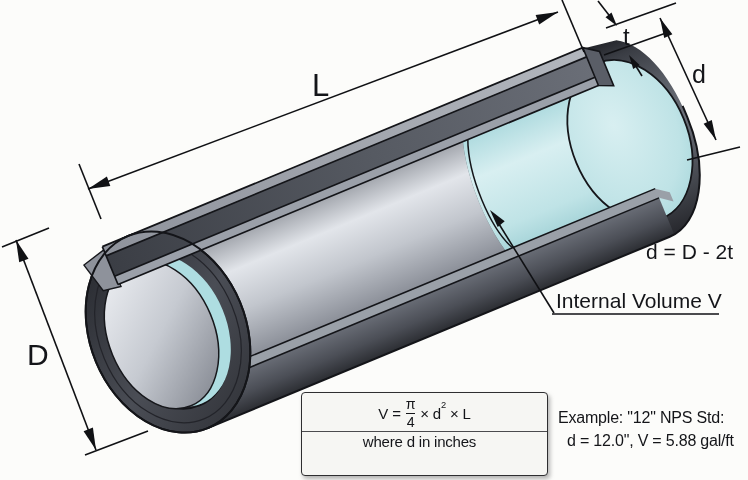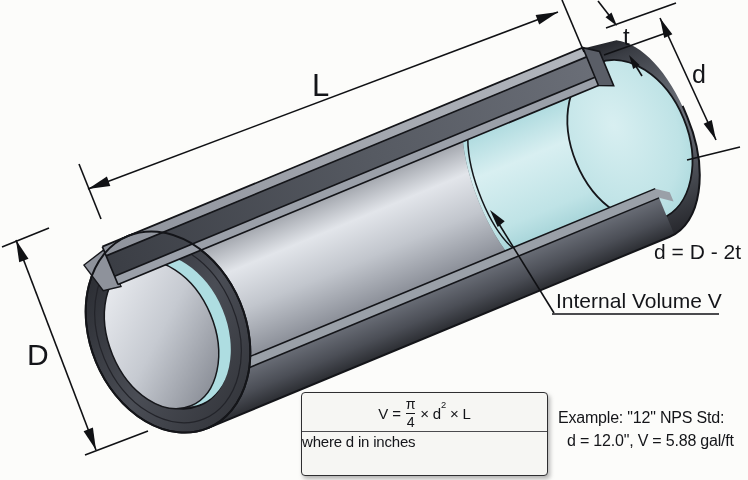--- a/index.html
+++ b/index.html
@@ -7,38 +7,38 @@
   #stage{
     position:relative; width:748px; height:480px; overflow:hidden;
     background:var(--background,#fcfcfa); color:var(--text,#141519);
   }
   #stage svg{position:absolute; left:0; top:0;}
   .lbl{position:absolute; line-height:1; white-space:nowrap; color:var(--text,#141519);}
   .lbl-L{left:312px; top:70px;  font-size:31px;}
   .lbl-t{left:623px; top:25px;  font-size:24px;}
   .lbl-d{left:692px; top:62px;  font-size:25px;}
   .lbl-D{left:27px;  top:340px; font-size:30px;}
-  .lbl-rel{right:7px; top:241px; font-size:21px;}
+  .lbl-rel{right:15px; top:241px; font-size:21px;}
   .lbl-iv{left:556px; top:290px; font-size:21px;}
   .example{position:absolute; left:558px; top:406px; font-size:16px; line-height:1.45; letter-spacing:-0.2px;}
   .example .ex2{padding-left:9px;}
   .fbox{
     position:absolute; left:301px; top:392px; width:247px; height:84px;
     box-sizing:border-box; background:var(--box-background,#f6f6f3);
     border:1.6px solid #2e2e30; border-radius:4px;
     box-shadow:2px 3px 4px rgba(120,120,120,0.55);
     font-size:15px; letter-spacing:-0.2px;
   }
   .f-line1{display:flex; justify-content:center; align-items:center; gap:5px; padding-top:4px; height:32px;}
   .frac{display:inline-flex; flex-direction:column; align-items:center; line-height:1; font-size:0.95em;}
   .frac .bar{width:100%; border-top:1.5px solid currentColor; margin:2px 0 1px 0; height:0;}
   sup{font-size:0.62em; position:relative; top:-0.45em; line-height:0;}
   .f-div{border-top:1.4px solid #4b4b4e; margin-top:2px;}
   .f-line2{padding:3px 0 0 7px;}
-  .f-line3{text-align:left; padding:1px 10px 0 0;}
+  .f-line3{text-align:center; padding:1px 10px 0 0;}
 </style>
 </head>
 <body>
 
 <div id="stage">
 
   <svg width="748" height="480" viewBox="0 0 748 480">
     <defs>
       <linearGradient id="shellGrad" x1="0" y1="-104" x2="0" y2="104" gradientUnits="userSpaceOnUse">
         <stop offset="0" stop-color="#212227"></stop>

